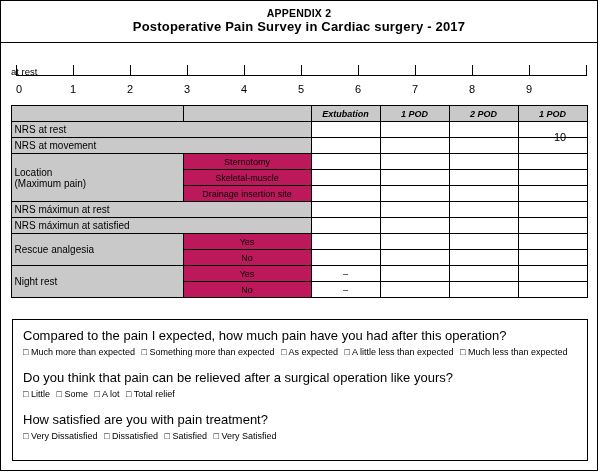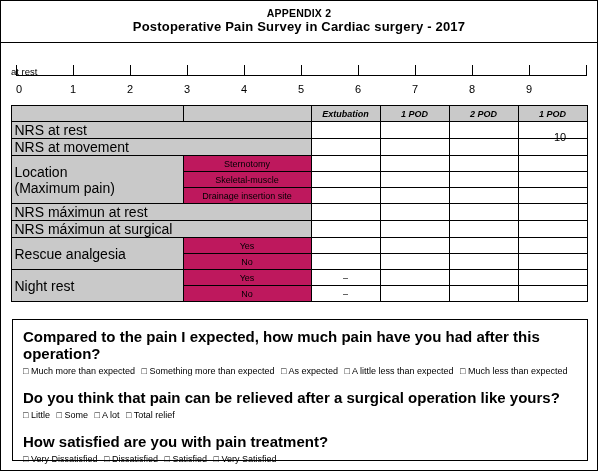--- a/index.html
+++ b/index.html
@@ -99,21 +99,21 @@
     height: 17px;
   }
   .hdr-period {
     text-align: center;
     font-style: italic;
     font-weight: bold;
     font-size: 9px;
   }
   .rowlabel {
     background: #c9c9c9;
-    font-size: 14px;
+    font-size: 10px;
   }
   .subcell {
     background: #be185d;
     text-align: center;
     font-size: 9px;
   }
   .dash {
     text-align: center;
     font-size: 9px;
   }
@@ -127,22 +127,22 @@
     border: 1px solid #000000;
     box-sizing: border-box;
     padding: 8px 10px 0 10px;
   }
   .qbox .qtitle {
     font-size: 9.5px;
     font-weight: bold;
     margin-bottom: 12px;
   }
   .qbox .q {
-    font-size: 15px;
-    font-weight: bold;
+    font-size: 13px;
+    font-weight: normal;
     margin-bottom: 3px;
   }
   .qbox .opts {
     font-size: 9px;
     margin-bottom: 11px;
     line-height: 13px;
   }
   .qbox .opts .opt {
     white-space: nowrap;
     margin-right: 4px;
@@ -253,21 +253,21 @@
 
       <tr>
         <td class="rowlabel" colspan="2">NRS máximun at rest</td>
         <td></td>
         <td></td>
         <td></td>
         <td></td>
       </tr>
 
       <tr>
-        <td class="rowlabel" colspan="2">NRS máximun at  surgical</td>
+        <td class="rowlabel" colspan="2">NRS máximun at  satisfied</td>
         <td></td>
         <td></td>
         <td></td>
         <td></td>
       </tr>
 
       <tr>
         <td class="rowlabel" rowspan="2">Rescue analgesia</td>
         <td class="subcell">Yes</td>
         <td></td>

